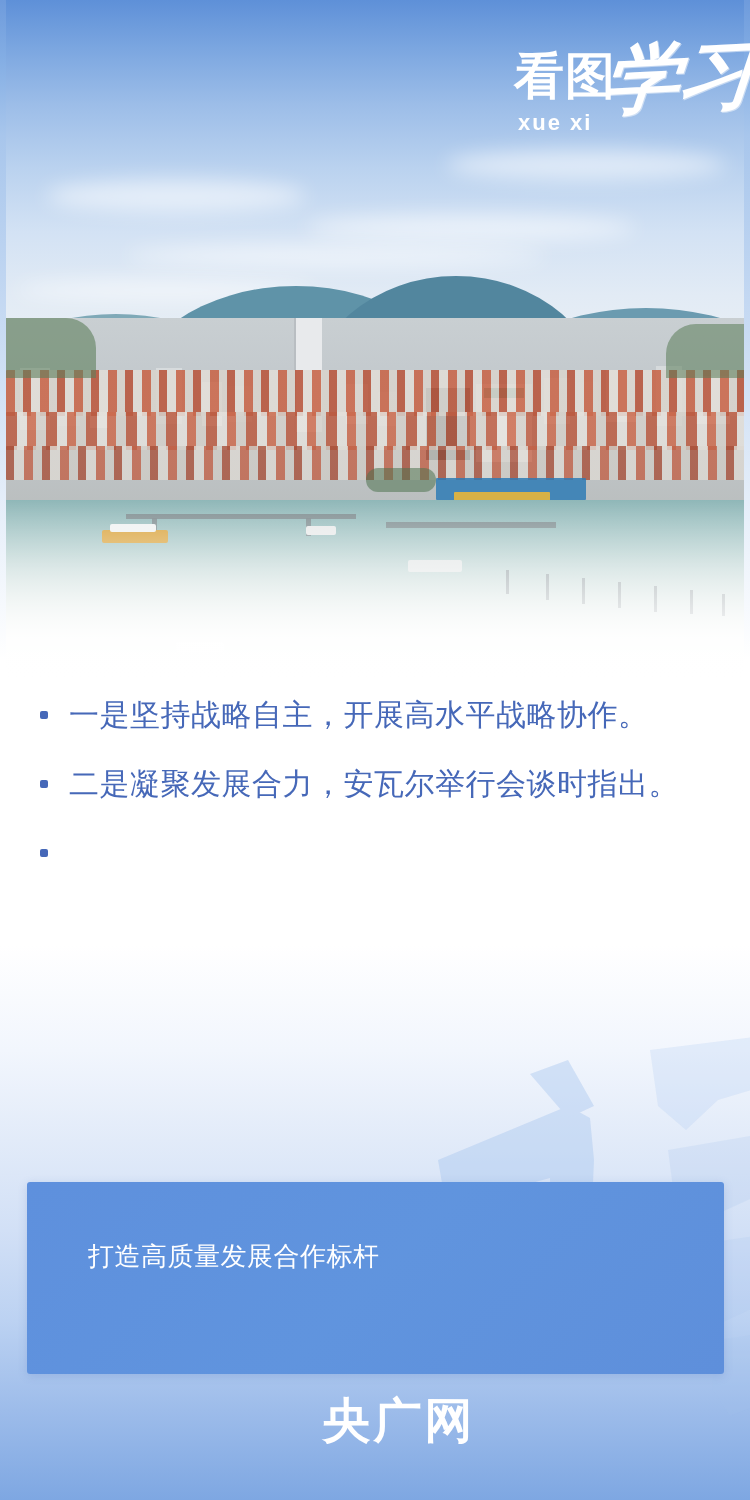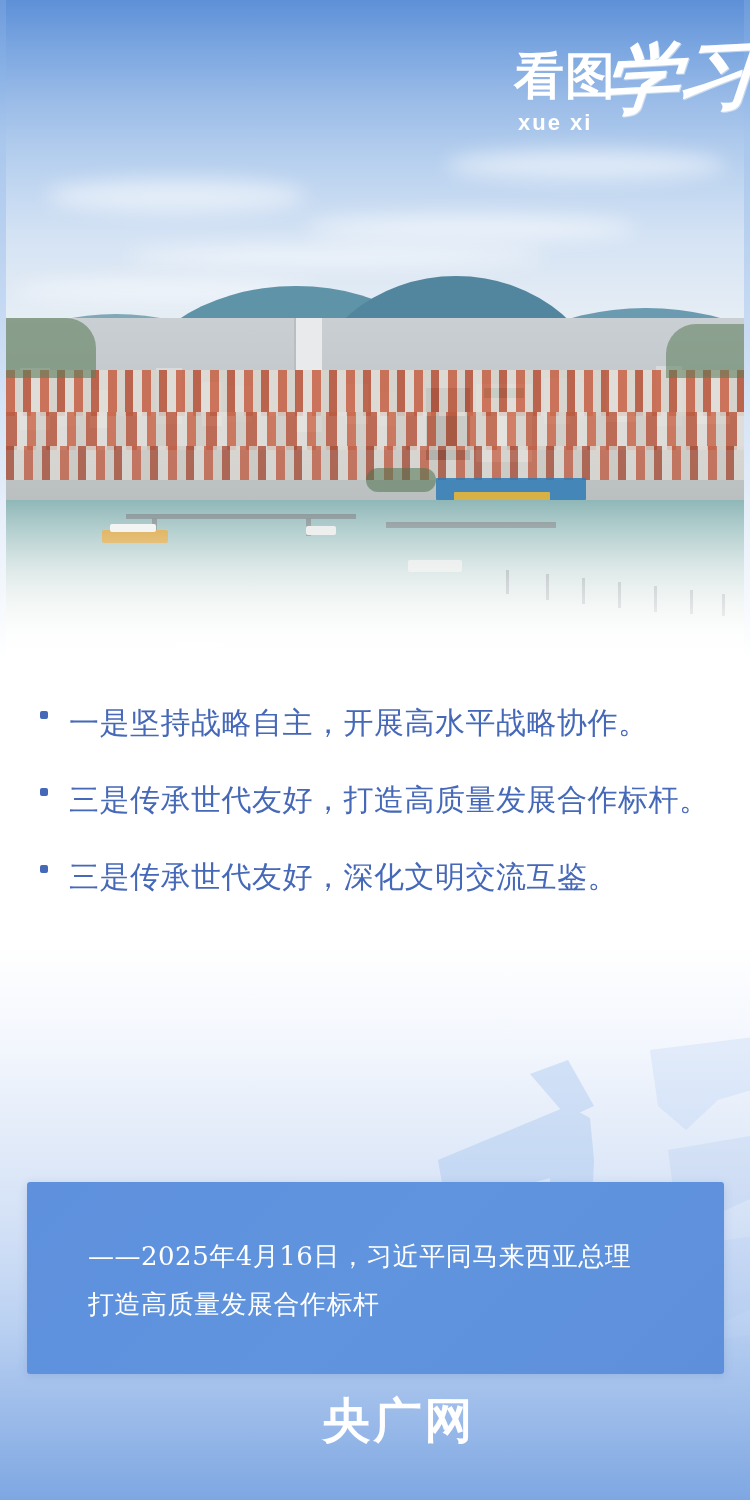--- a/index.html
+++ b/index.html
@@ -225,21 +225,20 @@
     background: #4668b8;
     border-radius: 2px;
     margin: 17px 21px 0 12px;
   }
   .bullet-text {
     font-size: 30px;
     line-height: 42px;
     color: #4668b8;
     font-family: "DejaVu Serif", serif;
     letter-spacing: .5px;
-    margin-top: 8px;
   }
 
   
   .quote-box {
     position: absolute;
     left: 27px;
     top: 1182px;
     width: 697px;
     height: 192px;
     background: linear-gradient(135deg, #5e90dd 0%, #6094de 50%, #5e8fdb 100%);
@@ -379,32 +378,30 @@
   </svg>
 
   <div class="content">
     <ul class="bullets">
       <li class="bullet">
         <span class="bullet-dot"></span>
         <span class="bullet-text">一是坚持战略自主，开展高水平战略协作。</span>
       </li>
       <li class="bullet">
         <span class="bullet-dot"></span>
-        <span class="bullet-text">三是传承世代友好，打造高质量发展合作标杆。</span>
+        <span class="bullet-text">二是凝聚发展合力，安瓦尔举行会谈时指出。</span>
       </li>
       <li class="bullet">
         <span class="bullet-dot"></span>
-        <span class="bullet-text">三是传承世代友好，深化文明交流互鉴。</span>
       </li>
     </ul>
   </div>
 
   <div class="quote-box">
     <div class="quote-text">
-      <div>——2025年4月16日，习近平同马来西亚总理</div>
       <div>打造高质量发展合作标杆</div>
     </div>
   </div>
 
   <div class="footer">
     <span class="footer-logo">央广网</span>
   </div>
 
 </div>
 

